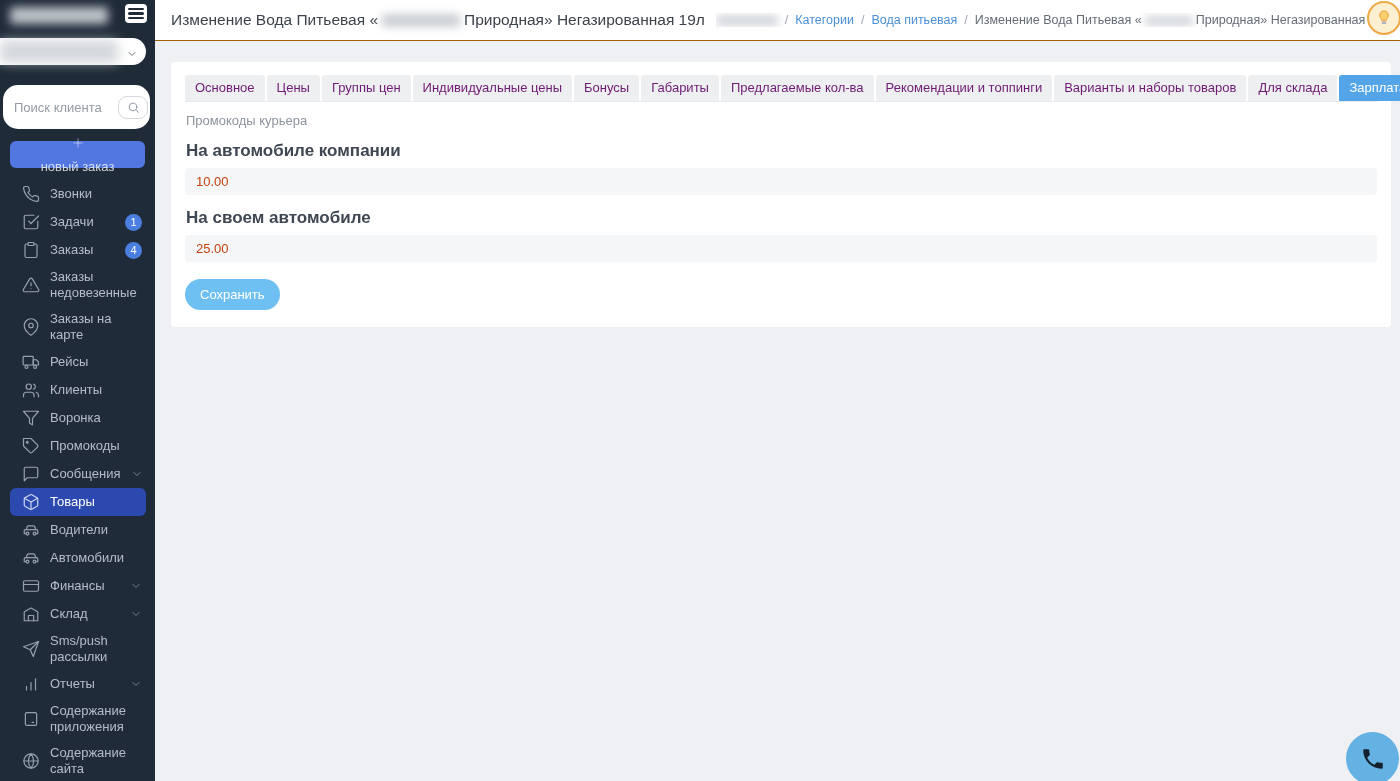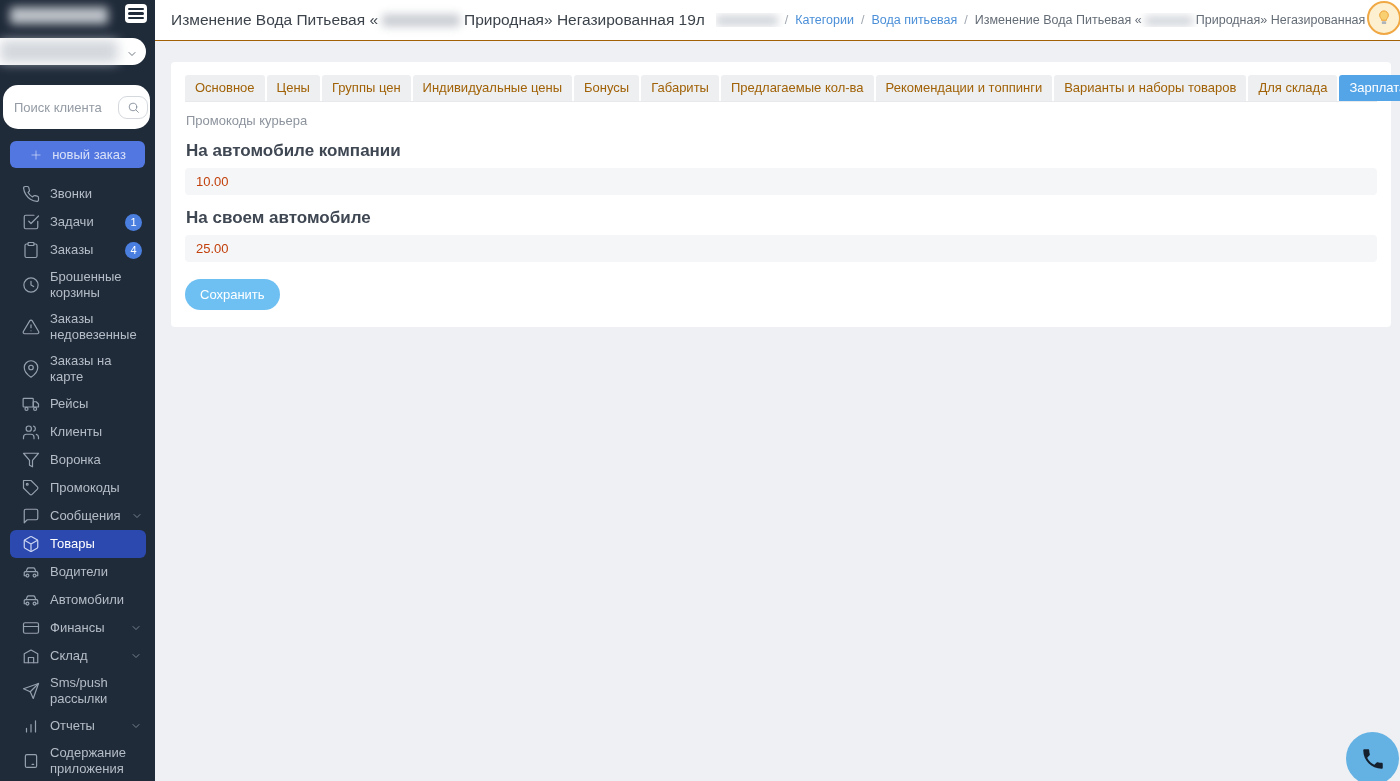--- a/index.html
+++ b/index.html
@@ -23,21 +23,21 @@
   .select-pill { position:relative; margin:4px 9px 8px 0; height:27px; background:#fff; border-radius:0 14px 14px 0; display:flex; align-items:center; cursor:pointer; }
   .select-blob { position:absolute; left:0; top:2px; width:118px; height:23px; background:#c9ced4; border-radius:4px; filter:blur(6px); opacity:.8; }
   .select-pill .chev-dark { margin-left:auto; margin-right:8px; color:#4a5560; width:12px; height:12px; }
   .search-row { margin:12px 5px 12px 3px; height:44px; background:#fff; border-radius:15px; display:flex; align-items:center; padding:2px 2px 2px 0; }
   .search-row input { flex:1; min-width:0; border:none; outline:none; background:transparent; font:13px "Liberation Sans",sans-serif; color:#454c55; padding:0 4px 0 11px; }
   .search-row input::placeholder { color:#949ba4; }
   .search-btn { width:30px; height:23px; border:1px solid #d5d9de; border-radius:9px; background:#fff; display:flex; align-items:center; justify-content:center; color:#7e8894; cursor:pointer; flex-shrink:0; }
   .new-order-btn {
     margin:0 10px 12px 10px; height:27px; border:none; border-radius:6px;
     background:var(--accent-blue,#5277e0); color:rgba(255,255,255,.78);
-    font:13px "Liberation Sans",sans-serif; display:flex; align-items:center; justify-content:center; gap:9px; cursor:pointer;
+    font:13px "Liberation Sans",sans-serif; display:flex; align-items:center; justify-content:center; gap:9px; cursor:pointer;flex-direction:column;
   }
   .new-order-btn .plus { color:rgba(255,255,255,.55); width:14px; height:14px; }
   .nav { flex:1; overflow:hidden; padding-bottom:4px; }
   .nav-item {
     display:flex; align-items:center; gap:10px;
     margin:0 9px 0 10px; padding:5px 4px 5px 12px;
     color:#b4bdc7; font-size:13px; line-height:16px;
     border-radius:6px; cursor:pointer;
   }
   .nav-item .nav-icon { width:18px; height:18px; flex-shrink:0; color:#96a1ae; display:flex; }
@@ -54,21 +54,21 @@
   .crumb-link { color:var(--link,#4b8fd8); cursor:pointer; text-decoration:none; }
   .crumb { color:#646c76; }
   .sep { color:#a0a7b0; }
   .blur-blob { display:inline-block; vertical-align:middle; background:#b9bfc7; border-radius:3px; filter:blur(4px); opacity:.65; }
   .bc-blob { width:62px; height:11px; }
   .bc-mid { width:48px; height:10px; margin:0 3px; }
   .title-mid { width:78px; height:13px; margin:0 4px; background:#aeb4bc; }
   
   .card { margin:21px 9px 0 16px; background:#fff; border-radius:4px; padding:13px 14px 17px; }
   .tab-bar { display:flex; gap:2px; border-bottom:1px solid #e7e9ec; align-items:flex-end; }
-  .tab { padding:5px 10px 6px; font-size:13px; background:#edeff1; color:#a16207; border-radius:3px 3px 0 0; cursor:pointer; white-space:nowrap; }
+  .tab { padding:5px 10px 6px; font-size:13px; background:#edeff1; color:#701a75; border-radius:3px 3px 0 0; cursor:pointer; white-space:nowrap; }
   .tab.active { background:var(--tab-active,#54a5e8); color:#fff; }
   .section-note { color:#8d949d; font-size:13px; margin:11px 1px 0; }
   .field-label { font-weight:bold; font-size:17px; color:#3e4document;753; color:#3f4753; margin:13px 1px 7px; }
   .field-input { display:block; width:100%; height:27px; background:#f5f6f8; border:none; outline:none; border-radius:4px; font:13px "Liberation Sans",sans-serif; color:#c2410c; padding:0 11px; }
   .save-btn { margin-top:17px; background:var(--save,#6fc0f2); color:#fff; border:none; border-radius:16px; padding:8px 15px; font:13px "Liberation Sans",sans-serif; cursor:pointer; }
   
   .fab-phone { position:fixed; left:1346px; top:732px; width:53px; height:53px; border-radius:50%; background:var(--fab,#64b1e3); display:flex; align-items:center; justify-content:center; cursor:pointer; z-index:9; }
   .bulb-widget { position:fixed; left:1367px; top:1px; width:34px; height:34px; border-radius:50%; background:#fdf0d0; border:2px solid #f0a844; display:flex; align-items:center; justify-content:center; cursor:pointer; z-index:9; }
 </style>
 </head>
@@ -131,29 +131,20 @@
             <path d="M16 4h2a2 2 0 0 1 2 2v14a2 2 0 0 1-2 2H6a2 2 0 0 1-2-2V6a2 2 0 0 1 2-2h2"></path>
             <rect x="8" y="2" width="8" height="4" rx="1"></rect>
           </svg>
         </span>
         <span class="nav-label">Заказы</span>
         <span class="badge">4</span>
       </div>
       <div class="nav-item">
         <span class="nav-icon">
           <svg width="18" height="18" viewBox="0 0 24 24" fill="none" stroke="currentColor" stroke-width="1.6" stroke-linecap="round" stroke-linejoin="round">
-            <circle cx="12" cy="12" r="9.5"></circle>
-            <path d="M12 7v5l3.5 2"></path>
-          </svg>
-        </span>
-        <span class="nav-label">Брошенные корзины</span>
-      </div>
-      <div class="nav-item">
-        <span class="nav-icon">
-          <svg width="18" height="18" viewBox="0 0 24 24" fill="none" stroke="currentColor" stroke-width="1.6" stroke-linecap="round" stroke-linejoin="round">
             <path d="M10.29 3.86 1.82 18a2 2 0 0 0 1.71 3h16.94a2 2 0 0 0 1.71-3L13.71 3.86a2 2 0 0 0-3.42 0z"></path>
             <path d="M12 9v4M12 17h.01"></path>
           </svg>
         </span>
         <span class="nav-label">Заказы недовезенные</span>
       </div>
       <div class="nav-item">
         <span class="nav-icon">
           <svg width="18" height="18" viewBox="0 0 24 24" fill="none" stroke="currentColor" stroke-width="1.6" stroke-linecap="round" stroke-linejoin="round">
             <path d="M21 10c0 7-9 13-9 13S3 17 3 10a9 9 0 0 1 18 0z"></path>

